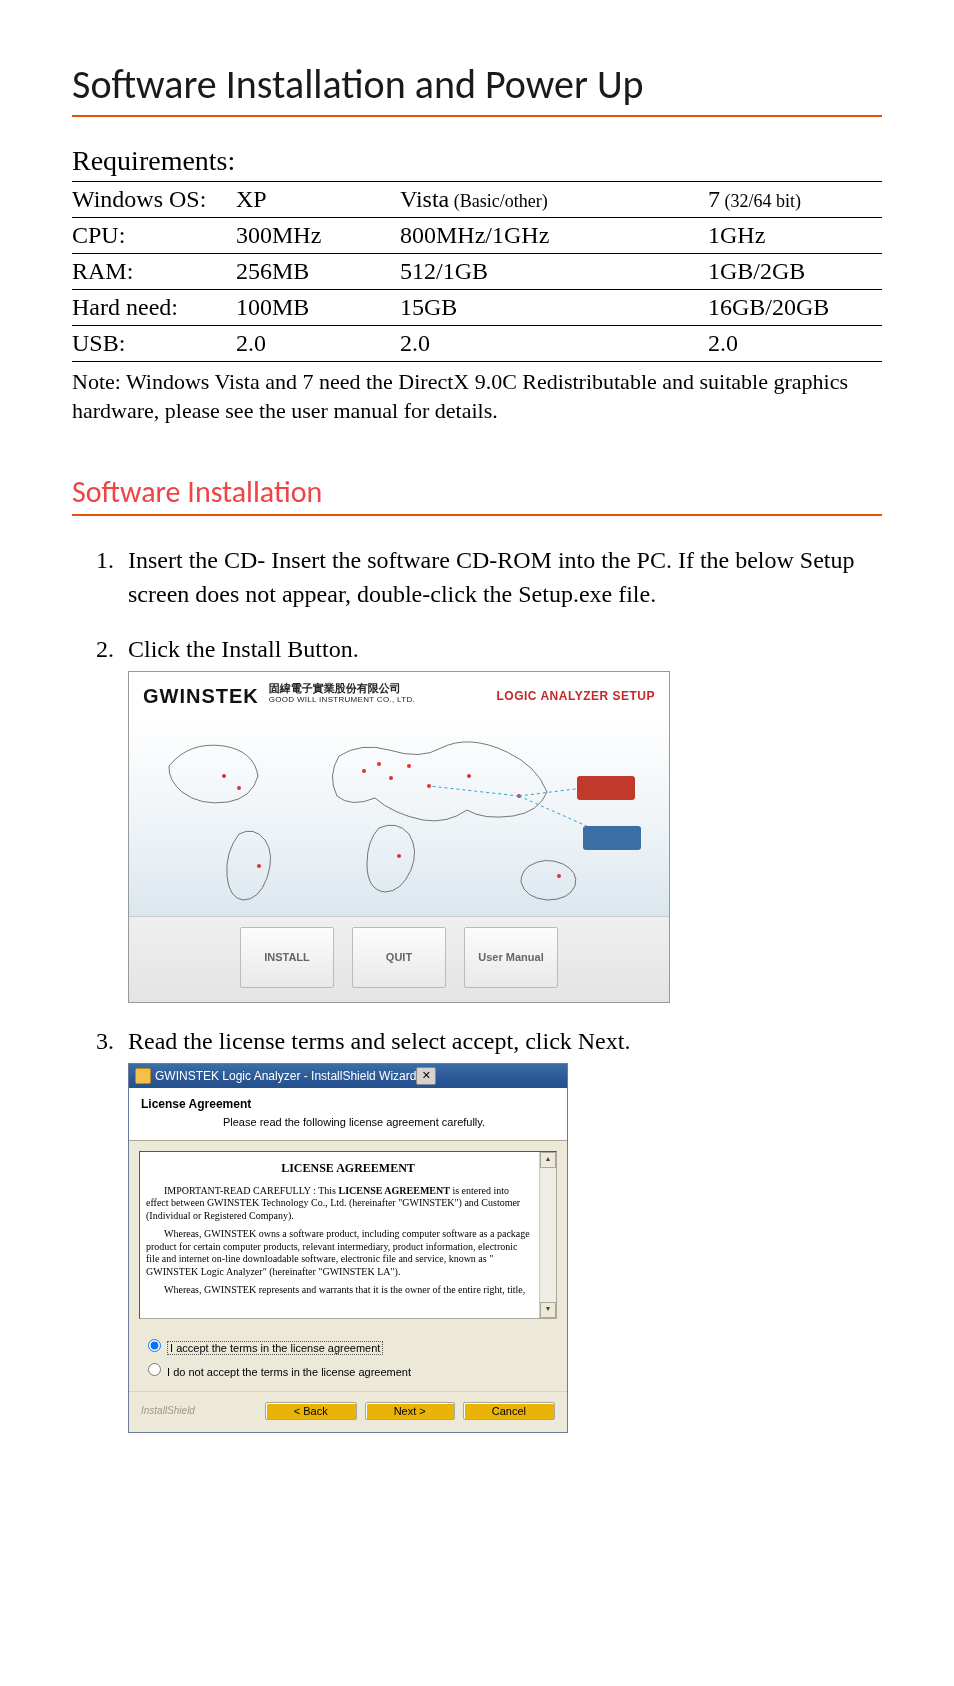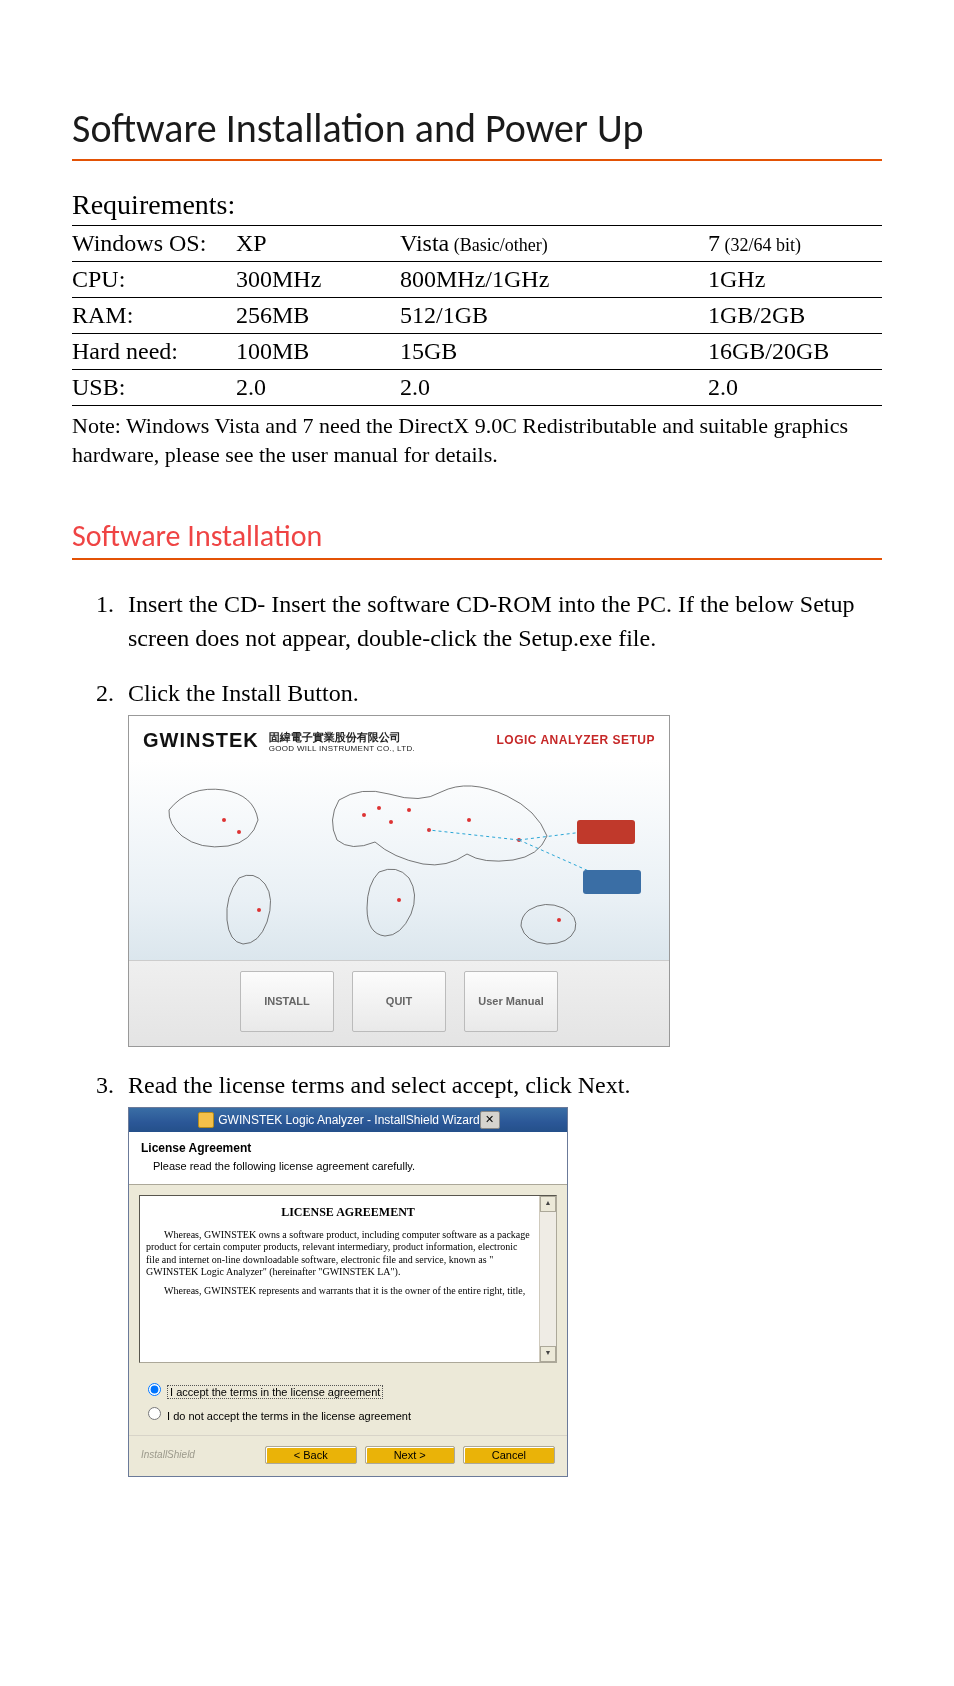--- a/index.html
+++ b/index.html
@@ -5,21 +5,20 @@
   body {
     margin: 0;
     padding: 0;
     background: #fff;
     font-family: "Palatino Linotype", "Book Antiqua", Palatino, Georgia, serif;
     color: #000;
     width: 954px;
   }
   .page {
     padding: 60px 72px 60px 72px;
-    margin-top: 44px;
   }
   h1.page-title {
     font-family: "Gill Sans", "Gill Sans MT", Calibri, "Trebuchet MS", sans-serif;
     font-weight: 400;
     font-size: 40px;
     margin: 0 0 6px 0;
     letter-spacing: 0px;
     color: #1a1a1a;
   }
   .orange-rule {
@@ -154,21 +153,21 @@
     font-size: 11px;
     background: #ece9d8;
     margin-top: 4px;
   }
   .wizard-titlebar {
     background: linear-gradient(#3a6ea5, #2b5797 60%, #24508a);
     color: #fff;
     padding: 3px 4px 3px 6px;
     display: flex;
     align-items: center;
-    justify-content: center;
+    justify-content: flex-start;
     font-size: 12px;
   }
   .wizard-titlebar .tb-left {
     display: flex;
     align-items: center;
     gap: 4px;
   }
   .wizard-close {
     width: 18px;
     height: 16px;
@@ -187,20 +186,21 @@
     padding: 8px 12px 10px 12px;
   }
   .wizard-headpane .hp-title {
     font-weight: bold;
     font-size: 12px;
   }
   .wizard-headpane .hp-sub {
     margin: 2px 0 0 12px;
     font-size: 11px;
     color: #000;
+    text-align: center;
   }
   .wizard-body {
     background: #fff;
     margin: 10px;
     border: 1px inset #aca899;
     padding: 8px 6px 8px 6px;
     height: 150px;
     overflow: hidden;
     position: relative;
   }
@@ -336,21 +336,21 @@
   <h2 class="section-title">Software Installation</h2>
   <hr class="sub-rule">
 
   <ol class="steps">
     <li>Insert the CD- Insert the software CD-ROM into the PC. If the below Setup screen does not appear, double-click the Setup.exe file.</li>
     <li>
       <span>Click the Install Button.</span>
 
       <div class="setup-screenshot">
         <div class="setup-header">
-          <div style="display:flex;align-items:flex-end;">
+          <div style="display:flex;align-items:flex-start;">
             <span class="brand">GWINSTEK</span>
             <div class="brand-ch">
               <div class="cn">固緯電子實業股份有限公司</div>
               <div class="en">GOOD WILL INSTRUMENT CO., LTD.</div>
             </div>
           </div>
           <div class="setup-title-right">LOGIC ANALYZER SETUP</div>
         </div>
         <div class="setup-map">
           <svg viewBox="0 0 540 200">
@@ -407,20 +407,23 @@
         </div>
 
         <div class="wizard-headpane">
           <div class="hp-title">License Agreement</div>
           <div class="hp-sub">Please read the following license agreement carefully.</div>
         </div>
 
         <div class="wizard-body">
           <div class="la-title">LICENSE AGREEMENT</div>
           <div class="la-text" style="padding-right:18px">
+            <p>
+              <span style="margin-left:18px">IMPORTANT-READ CAREFULLY : This </span><span class="bold">LICENSE AGREEMENT</span><span> is entered into effect between GWINSTEK Technology Co., Ltd. (hereinafter "GWINSTEK") and Customer (Individual or Registered Company).</span>
+            </p>
             <p class="indent">Whereas, GWINSTEK owns a software product, including computer software as a package product for certain computer products, relevant intermediary, product information, electronic file and internet on-line downloadable software, electronic file and service, known as " GWINSTEK Logic Analyzer" (hereinafter "GWINSTEK LA").</p>
             <p class="indent">Whereas, GWINSTEK represents and warrants that it is the owner of the entire right, title,</p>
           </div>
           <div class="scrollbar">
             <div class="sb-btn">▲</div>
             <div class="sb-btn">▼</div>
           </div>
         </div>
 
         <div class="wizard-radios">

